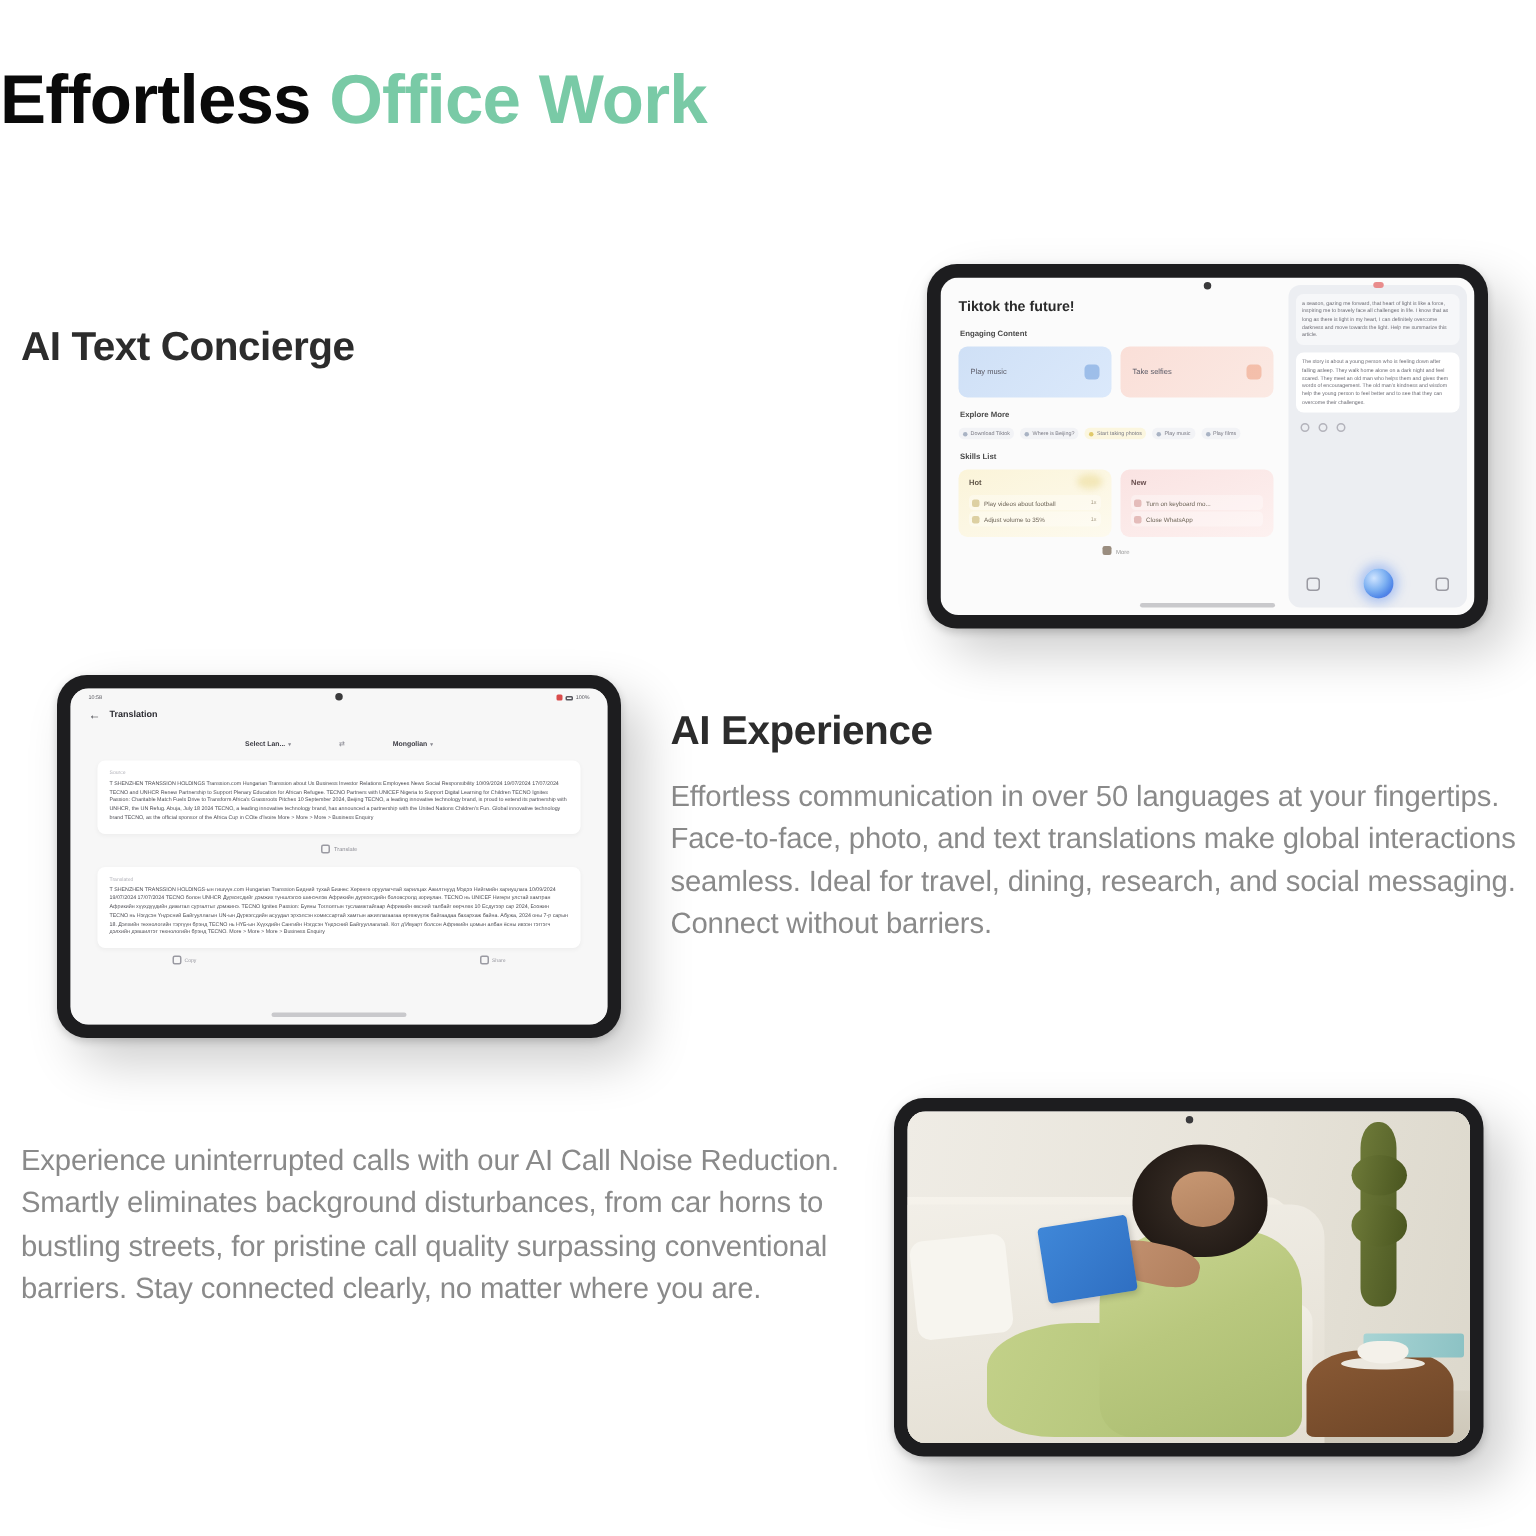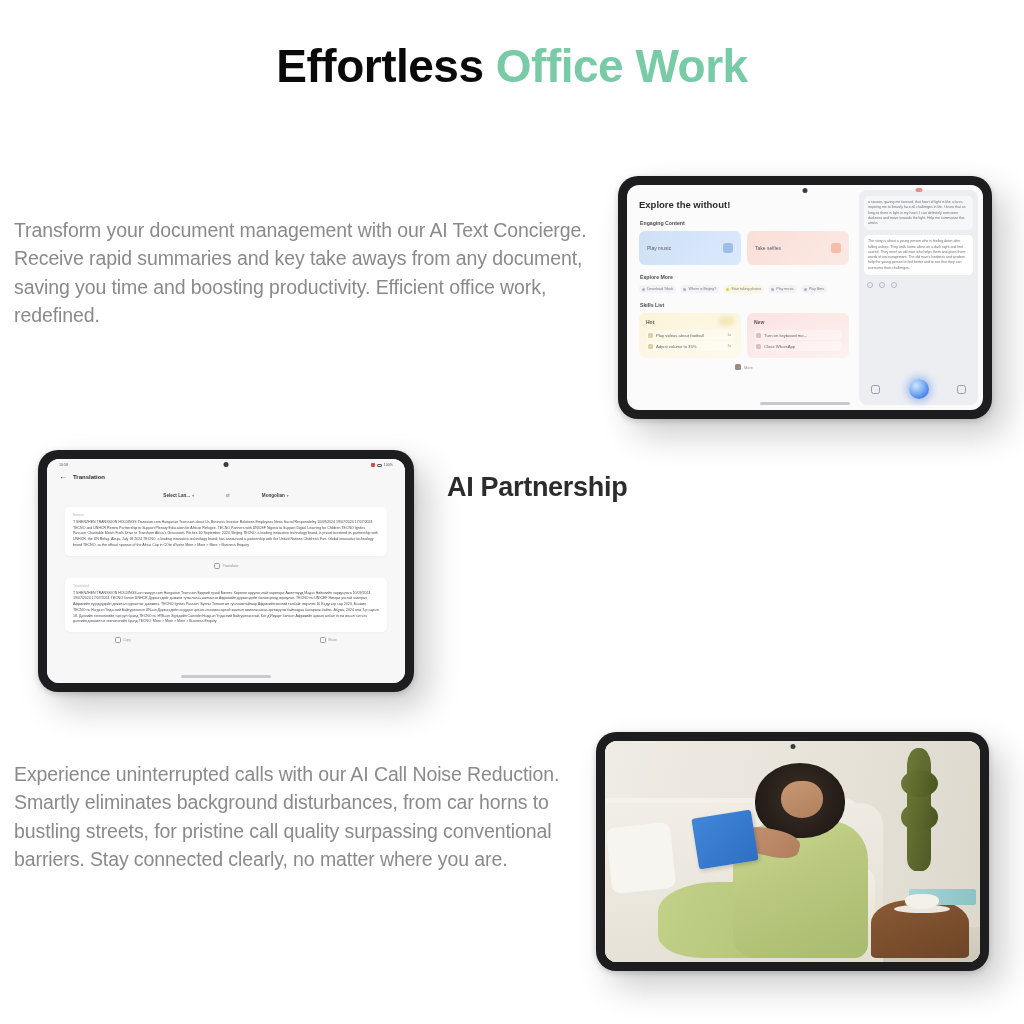--- a/index.html
+++ b/index.html
@@ -8,21 +8,20 @@
   body{
     width:1024px; height:1024px;
     font-family:"Liberation Sans", sans-serif;
     position:relative; overflow:hidden;
     color:#2b2b2b;
   }
 
   
   .hero-title{
     position:absolute; top:42px; left:0; width:1024px;
-    text-align:center;
     font-size:46px; font-weight:700; letter-spacing:-0.5px;
     line-height:1.05;
   }
   .hero-title .t-black{ color:#0a0a0a; }
   .hero-title .t-mint{ color:#79caa6; }
 
   
   .feature{ position:absolute; }
   .feature h2{
     font-size:27px; font-weight:700; color:#2c2c2c;
@@ -281,38 +280,39 @@
 </style>
 </head>
 <body>
 
 <div class="hero-title">
   <span class="t-black">Effortless</span>
   <span class="t-mint">Office Work</span>
 </div>
 
 <section class="feature" id="feat-text">
-  <p>Transform your document management with our AI Text Concierge. Receive rapid summaries and key take aways from any document, saving you time and boosting productivity. Efficient office work, redefined.</p>
+  <h2>AI Text Concierge</h2>
 </section>
 
 <section class="feature" id="feat-trans">
-  <h2>AI Partnership</h2>
+  <h2>AI Experience</h2>
+  <p>Effortless communication in over 50 languages at your fingertips. Face-to-face, photo, and text translations make global interactions seamless. Ideal for travel, dining, research, and social messaging. Connect without barriers.</p>
 </section>
 
 <section class="feature" id="feat-noise">
   <p>Experience uninterrupted calls with our AI Call Noise Reduction. Smartly eliminates background disturbances, from car horns to bustling streets, for pristine call quality surpassing conventional barriers. Stay connected clearly, no matter where you are.</p>
 </section>
 
 <div class="tablet" id="tablet-explore">
   <div class="screen">
     <div class="cam"></div>
     <div class="exp-wrap">
 
       <div class="exp-left">
-        <div class="exp-title">Explore the without!</div>
+        <div class="exp-title">Tiktok the future!</div>
 
         <div class="exp-sub">Engaging Content</div>
         <div class="card-row">
           <div class="big-card blue">
             <span>Play music</span>
             <span class="bc-ico b"></span>
           </div>
           <div class="big-card pink">
             <span>Take selfies</span>
             <span class="bc-ico p"></span>

